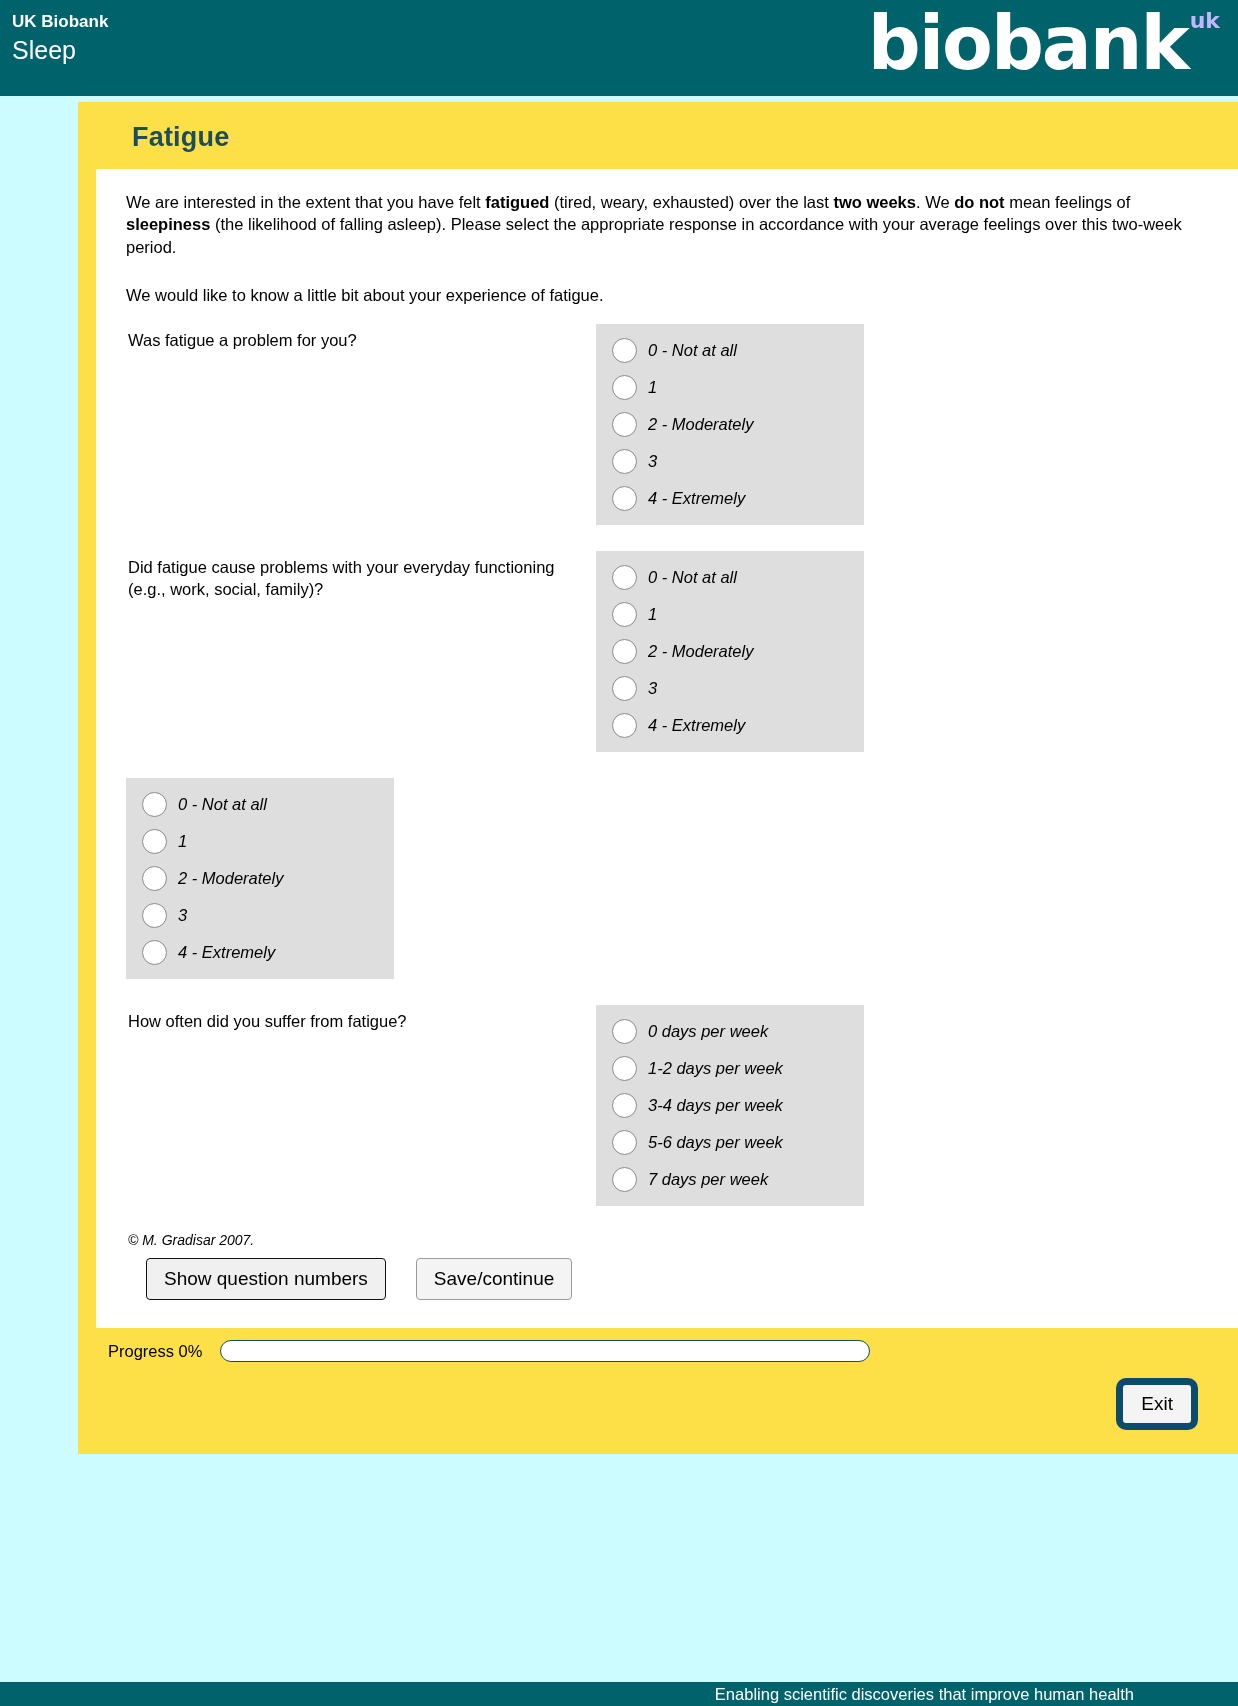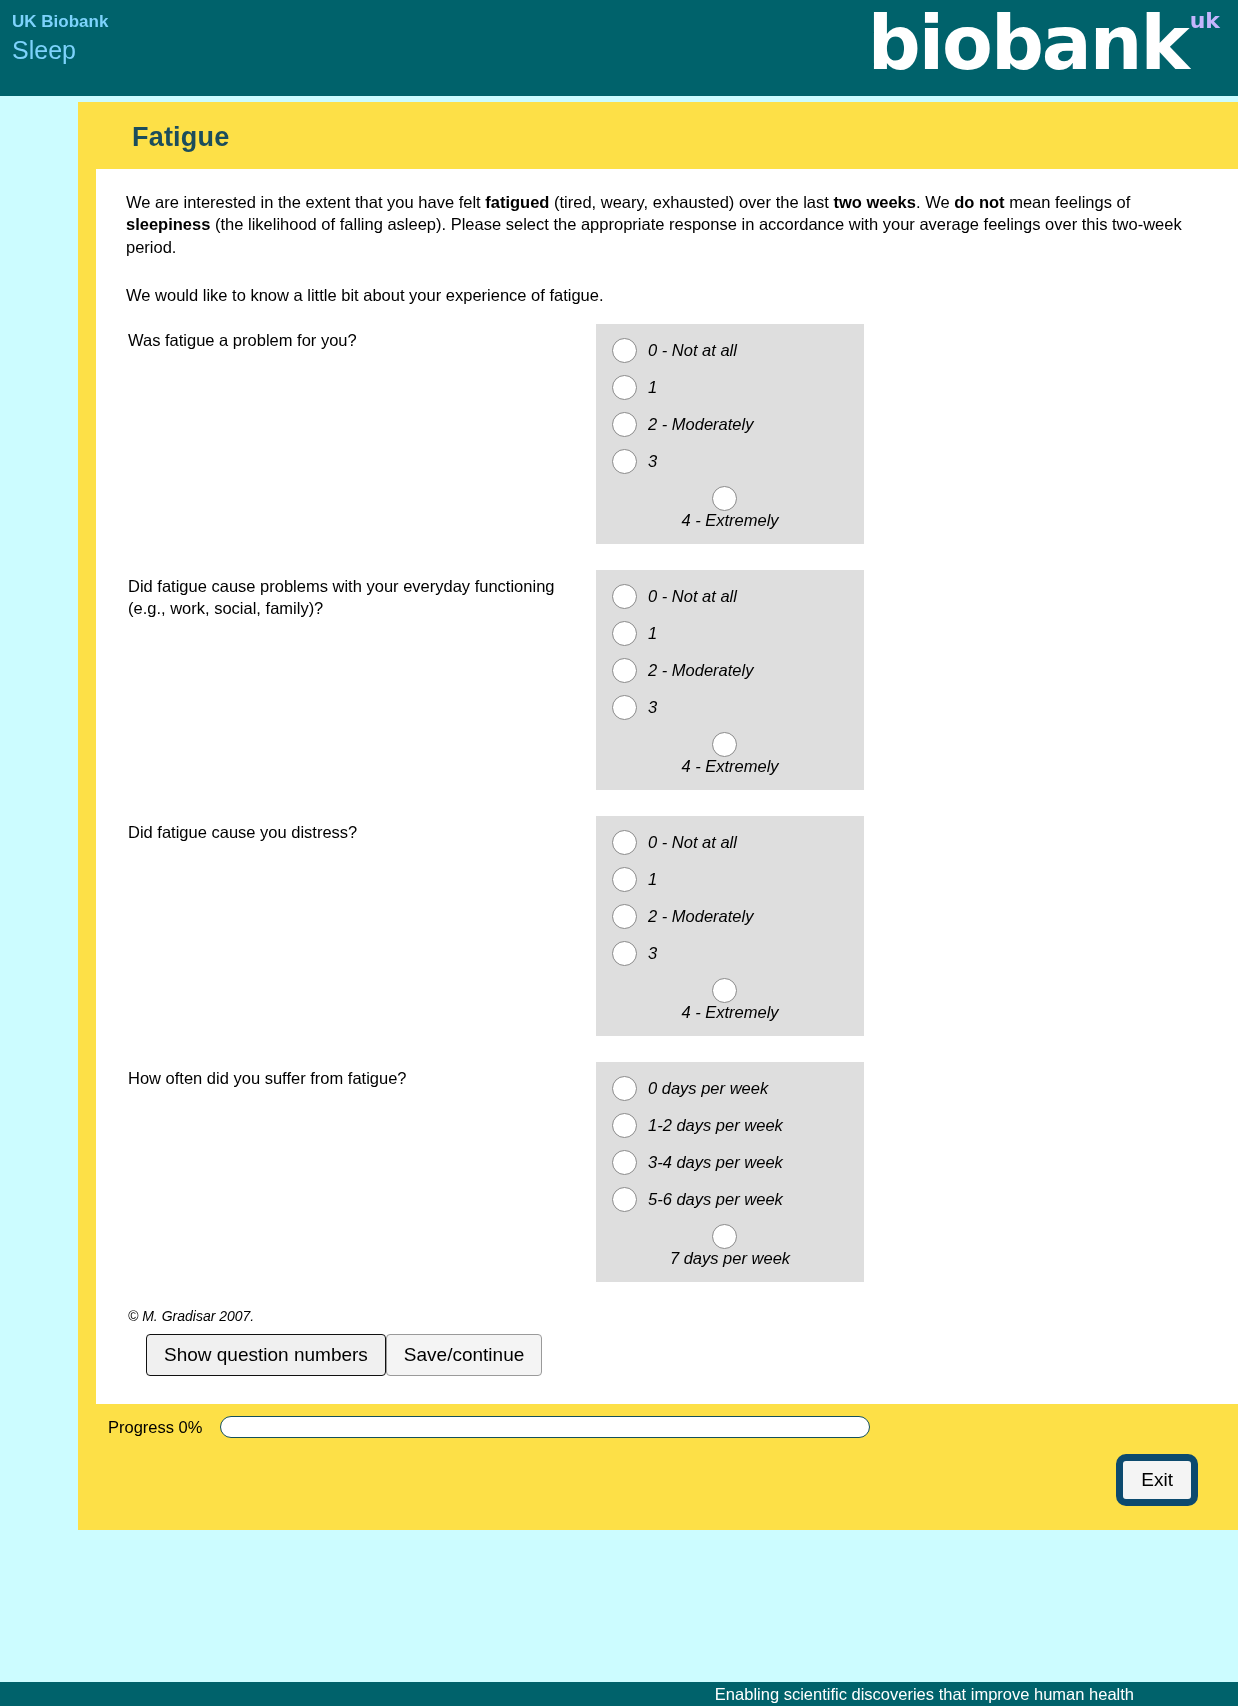--- a/index.html
+++ b/index.html
@@ -22,21 +22,21 @@
     background: #00626b;
     height: 96px;
     width: 100%;
     position: relative;
     display: flex;
     align-items: flex-start;
     justify-content: space-between;
   }
   .header-left {
     padding: 12px 0 0 12px;
-    color: #7dd3fc;
+    color: #ffffff;
     line-height: 1.15;
   }
   .header-brand {
     font-size: 17px;
     font-weight: bold;
   }
   .header-sub {
     font-size: 25px;
     margin-top: 4px;
   }
@@ -112,38 +112,39 @@
     min-width: 268px;
   }
   .answers.wide { min-width: 268px; }
   .opt {
     display: flex;
     align-items: center;
     margin: 0 0 12px 0;
     font-size: 16.5px;
     font-style: italic;
   }
-  .opt:last-child { margin-bottom: 0; flex-direction: column; }
+  .opt:last-child { margin-bottom: 0; }
   .radio {
     width: 25px;
     height: 25px;
     border-radius: 50%;
     border: 1.5px solid #8a8a8a;
     background: #ffffff;
     margin-right: 11px;
     flex: 0 0 auto;
   }
 
   .copyright {
     font-size: 14px;
     font-style: italic;
     margin: 6px 0 10px 2px;
   }
   .buttons {
     display: flex;
+    gap: 30px;
     align-items: flex-end;
     padding-left: 20px;
   }
   .btn {
     font-family: "Liberation Sans", sans-serif;
     font-size: 19px;
     background: #f0f0f0;
     border: 1.5px solid #111;
     border-radius: 4px;
     padding: 9px 17px;
@@ -273,21 +274,20 @@
           <span>3</span>
         </label>
         <label class="opt">
           <span class="radio"></span>
           <span>4 - Extremely</span>
         </label>
       </div>
     </div>
 
     <div class="qrow">
-      <div class="qtext">Did fatigue cause you distress?</div>
       <div class="answers">
         <label class="opt">
           <span class="radio"></span>
           <span>0 - Not at all</span>
         </label>
         <label class="opt">
           <span class="radio"></span>
           <span>1</span>
         </label>
         <label class="opt">

